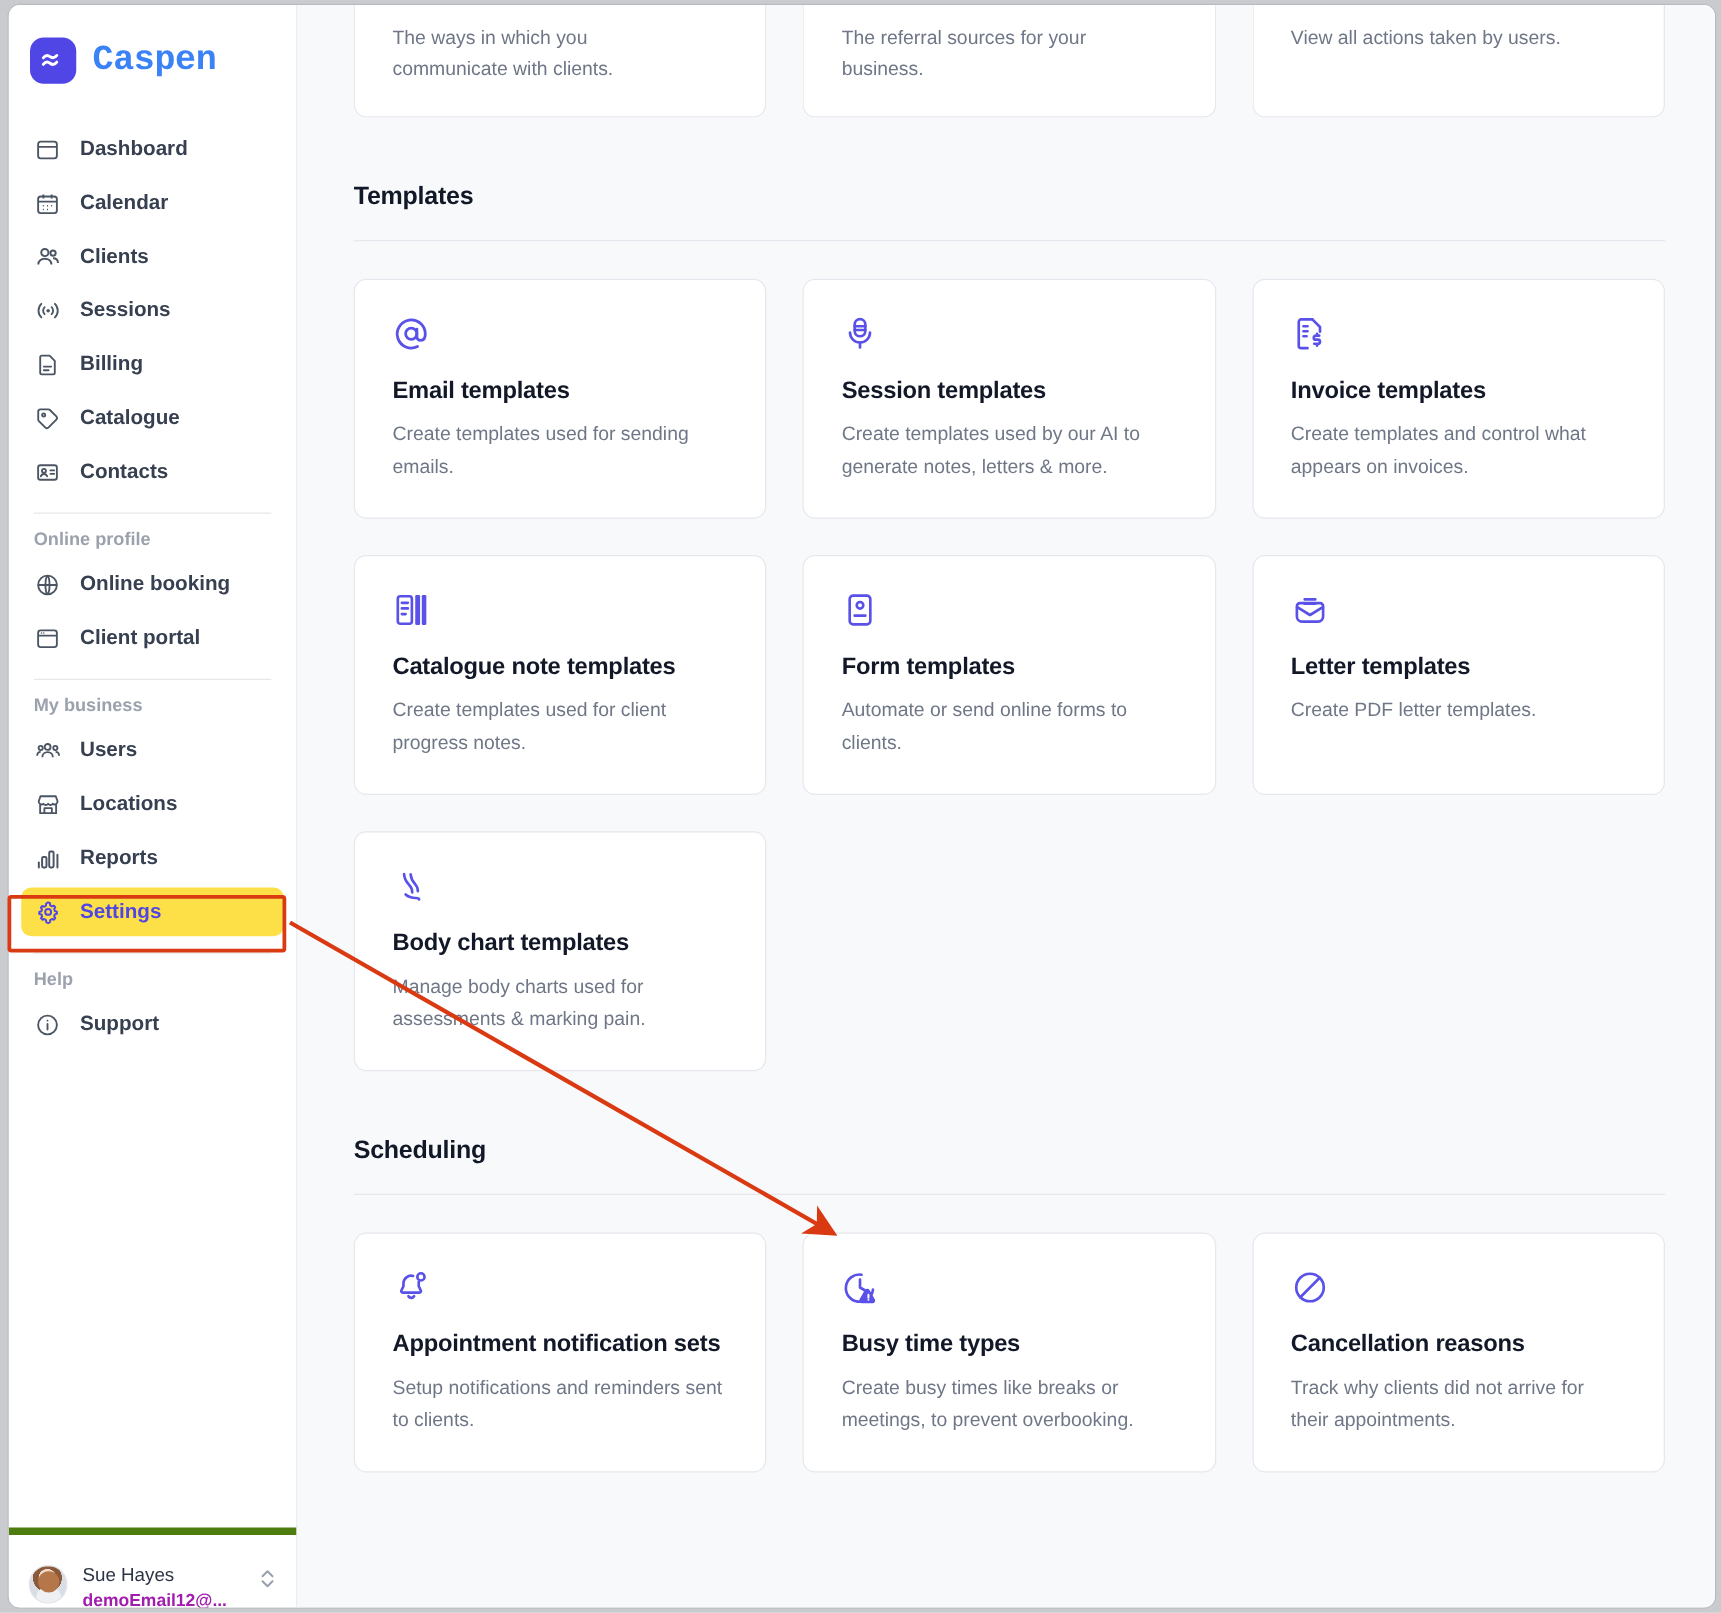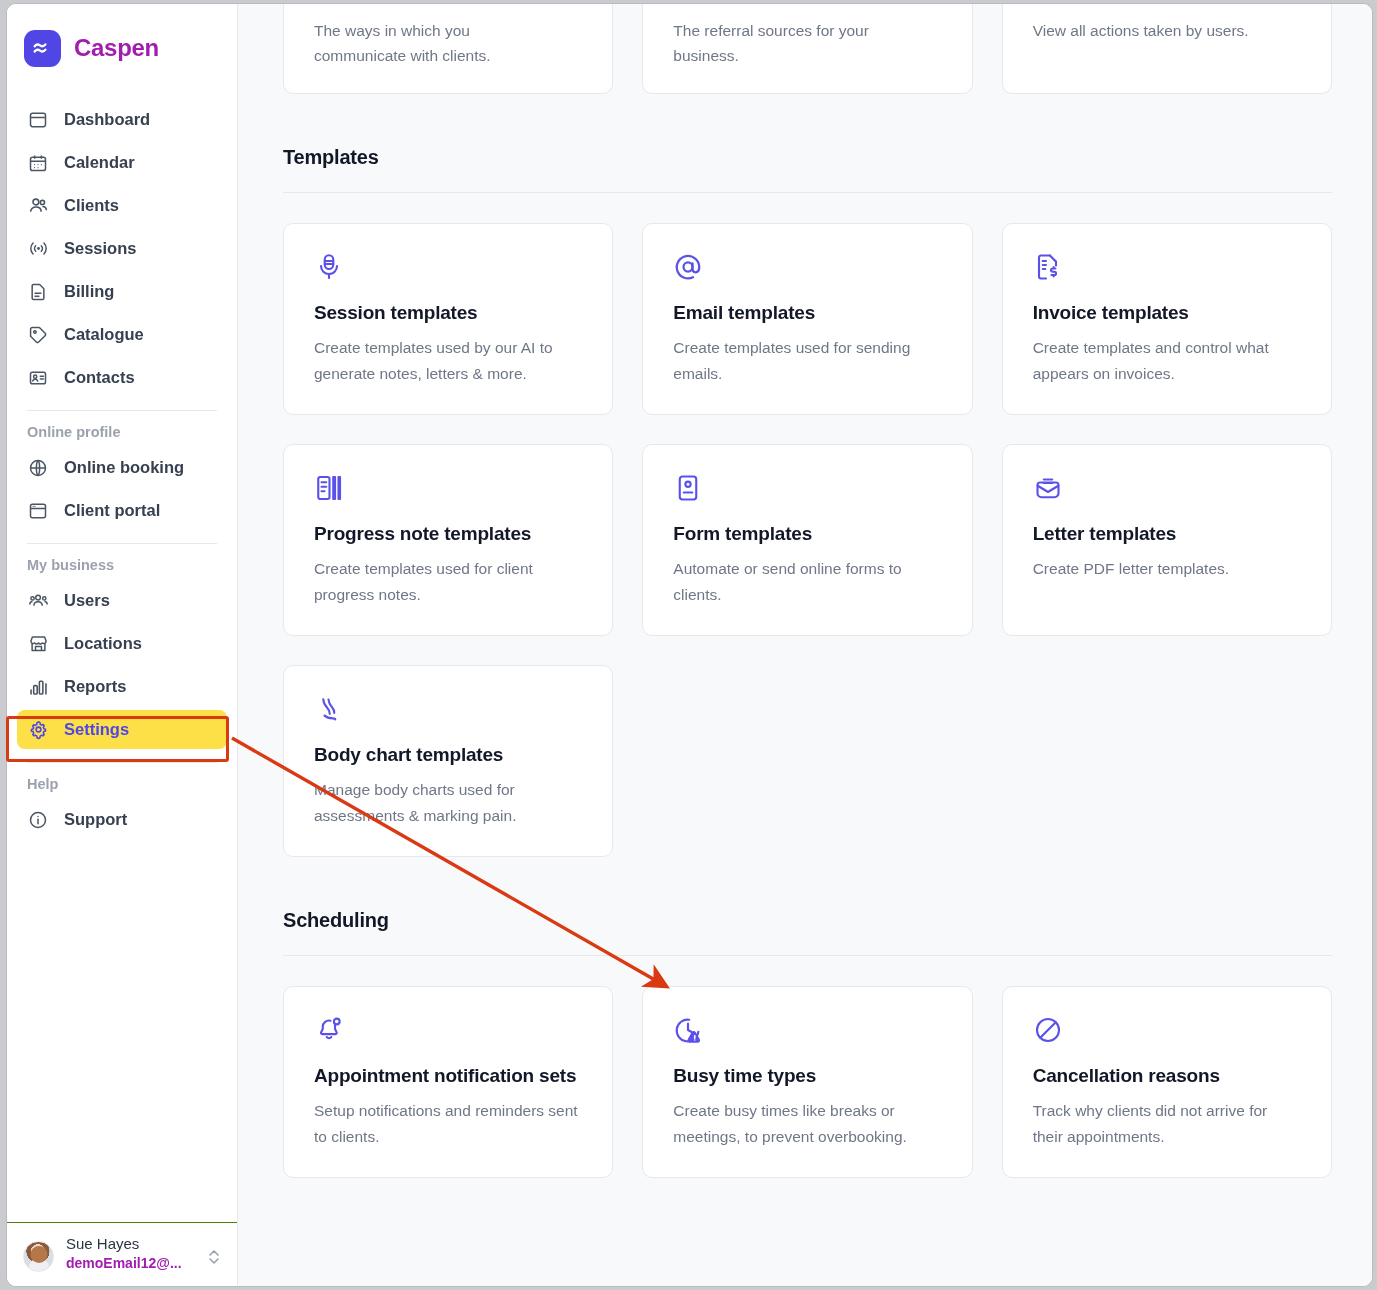--- a/index.html
+++ b/index.html
@@ -36,22 +36,23 @@
     height: 70px;
   }
   .brand-logo {
     width: 37px; height: 37px;
     border-radius: 11px;
     background: #5046e5;
     display: flex; align-items: center; justify-content: center;
     flex: 0 0 37px;
   }
   .brand-name {
-    font-size: 24px; font-weight: bold; color: #a21caf;
+    font-size: 28px; font-weight: bold; color: #3b82f6;
     letter-spacing: -0.3px;
+    font-family: Liberation Mono, monospace;
   }
   .nav {
     padding: 26px 10px 0 10px;
     flex: 1 1 auto;
     overflow: hidden;
     font-weight: bold;
   }
   .nav-item {
     display: flex; align-items: center; gap: 15px;
     height: 39px;
@@ -71,23 +72,23 @@
   .nav-item.active .ic svg { stroke: #4f46e5; }
   .nav-divider {
     height: 1px; background: #e7e8ec;
     margin: 13px 10px 0 10px;
   }
   .nav-group-label {
     font-size: 14.5px; color: #9ba1ad;
     padding: 13px 10px 8px 10px;
   }
   .sidebar-footer {
-    border-top: 1px solid #4d7c0f;
-    padding: 14px 16px;
-    display: flex; align-items: flex-end; gap: 12px;
+    border-top: 6px solid #4d7c0f;
+    padding: 24px 16px;
+    display: flex; align-items: flex-start; gap: 12px;
     height: 64px;
   }
   .avatar {
     width: 31px; height: 31px; border-radius: 50%;
     flex: 0 0 31px;
     background: radial-gradient(circle at 48% 32%, #f0d9c7 0 28%, #8a5a3b 29% 46%, #d9dde4 47% 100%);
     overflow: hidden; position: relative;
     border: 1px solid #e2e4e9;
   }
   .avatar::after {
@@ -390,65 +391,65 @@
 
       <div style="height:52px"></div>
       <div class="section-title">Templates</div>
       <div class="section-rule"></div>
 
       <div style="height:30px"></div>
       <div class="cards-row">
 
         <div class="card">
           <div class="card-icon">
+            <svg width="30" height="30" viewBox="0 0 24 24" fill="none" stroke="#5a52e8" stroke-width="1.8" stroke-linecap="round">
+              <circle cx="12" cy="12" r="3.6"></circle>
+              <path d="M15.6 9v4.6c0 1.7 1.1 2.6 2.5 2.6 1.6 0 2.9-1.3 2.9-4.2A9 9 0 1016 20.2"></path>
+            </svg>
+          </div>
+          <div class="card-title">Email templates</div>
+          <div class="card-desc">Create templates used for sending emails.</div>
+        </div>
+
+        <div class="card">
+          <div class="card-icon">
             <svg width="30" height="30" viewBox="0 0 24 24" fill="none" stroke="#5a52e8" stroke-width="1.7" stroke-linecap="round">
               <rect x="8.6" y="2.6" width="6.8" height="11" rx="3.4"></rect>
               <path d="M5.6 11.2a6.4 6.4 0 0012.8 0"></path>
               <path d="M12 17.6v3.2"></path>
               <path d="M8.6 7.2h6.8M8.6 9.6h6.8"></path>
             </svg>
           </div>
           <div class="card-title">Session templates</div>
           <div class="card-desc">Create templates used by our AI to generate notes, letters &amp; more.</div>
         </div>
 
         <div class="card">
           <div class="card-icon">
-            <svg width="30" height="30" viewBox="0 0 24 24" fill="none" stroke="#5a52e8" stroke-width="1.8" stroke-linecap="round">
-              <circle cx="12" cy="12" r="3.6"></circle>
-              <path d="M15.6 9v4.6c0 1.7 1.1 2.6 2.5 2.6 1.6 0 2.9-1.3 2.9-4.2A9 9 0 1016 20.2"></path>
-            </svg>
-          </div>
-          <div class="card-title">Email templates</div>
-          <div class="card-desc">Create templates used for sending emails.</div>
-        </div>
-
-        <div class="card">
-          <div class="card-icon">
             <svg width="30" height="30" viewBox="0 0 24 24" fill="none" stroke="#5a52e8" stroke-width="1.7" stroke-linejoin="round" stroke-linecap="round">
               <path d="M13.5 2.8H6.4A1.6 1.6 0 004.8 4.4v15.2a1.6 1.6 0 001.6 1.6h4"></path>
               <path d="M13.5 2.8L18.4 7.7v3"></path>
               <path d="M7.8 7.2h2.6M7.8 10.4h2.6M7.8 13.6h2"></path>
               <path d="M17.9 13.2h-2.2a1.3 1.3 0 000 2.6h1.4a1.3 1.3 0 010 2.6h-2.4M16.5 12v1.2M16.5 18.4v1.2"></path>
             </svg>
           </div>
           <div class="card-title">Invoice templates</div>
           <div class="card-desc">Create templates and control what appears on invoices.</div>
         </div>
 
         <div class="card">
           <div class="card-icon">
             <svg width="30" height="30" viewBox="0 0 24 24" fill="none" stroke="#5a52e8" stroke-width="1.7" stroke-linejoin="round" stroke-linecap="round">
               <rect x="3.4" y="3.2" width="9" height="17.6" rx="1.6"></rect>
               <path d="M6 7.4h3.8M6 11h3.8M6 14.6h2.4"></path>
               <path d="M15.4 3.2h1.4v17.6h-1.4z"></path>
               <path d="M19.6 3.2h1.2v17.6h-1.2z"></path>
             </svg>
           </div>
-          <div class="card-title">Progress note templates</div>
+          <div class="card-title">Catalogue note templates</div>
           <div class="card-desc">Create templates used for client progress notes.</div>
         </div>
 
         <div class="card">
           <div class="card-icon">
             <svg width="30" height="30" viewBox="0 0 24 24" fill="none" stroke="#5a52e8" stroke-width="1.7" stroke-linejoin="round" stroke-linecap="round">
               <rect x="5.4" y="2.8" width="13.2" height="18.4" rx="2.2"></rect>
               <circle cx="12" cy="9" r="2.1"></circle>
               <path d="M8.6 15.6h6.8"></path>
             </svg>

